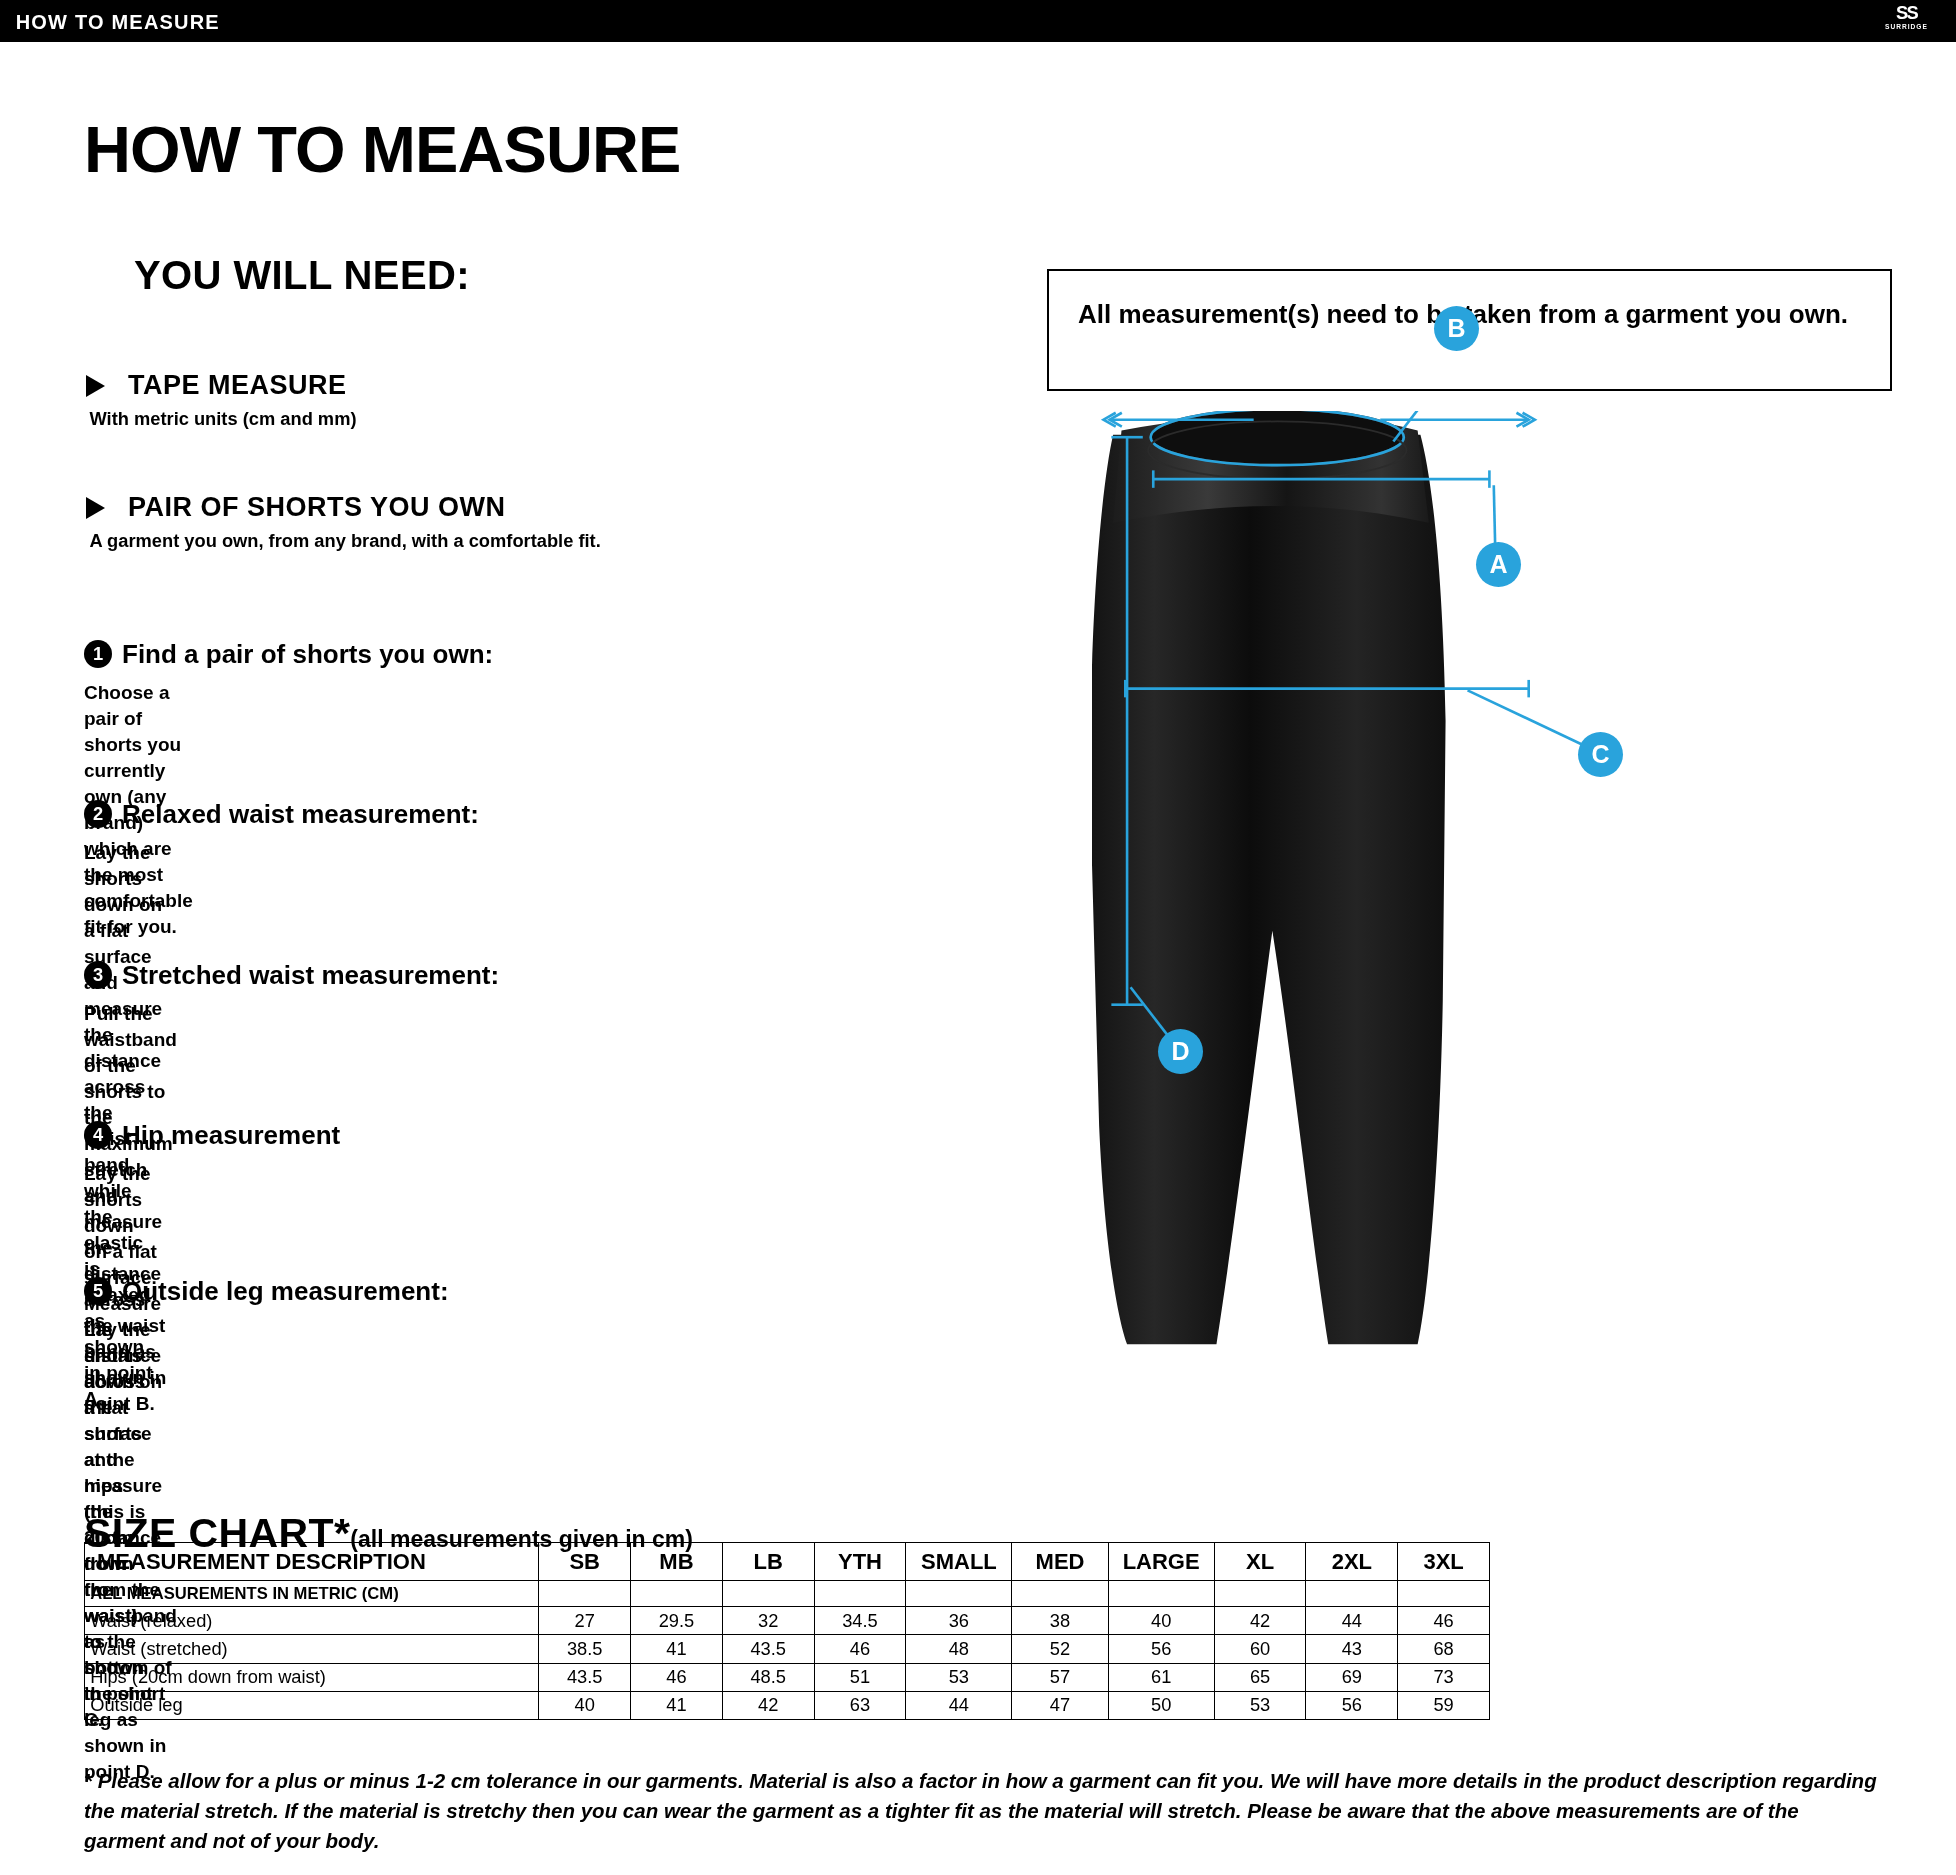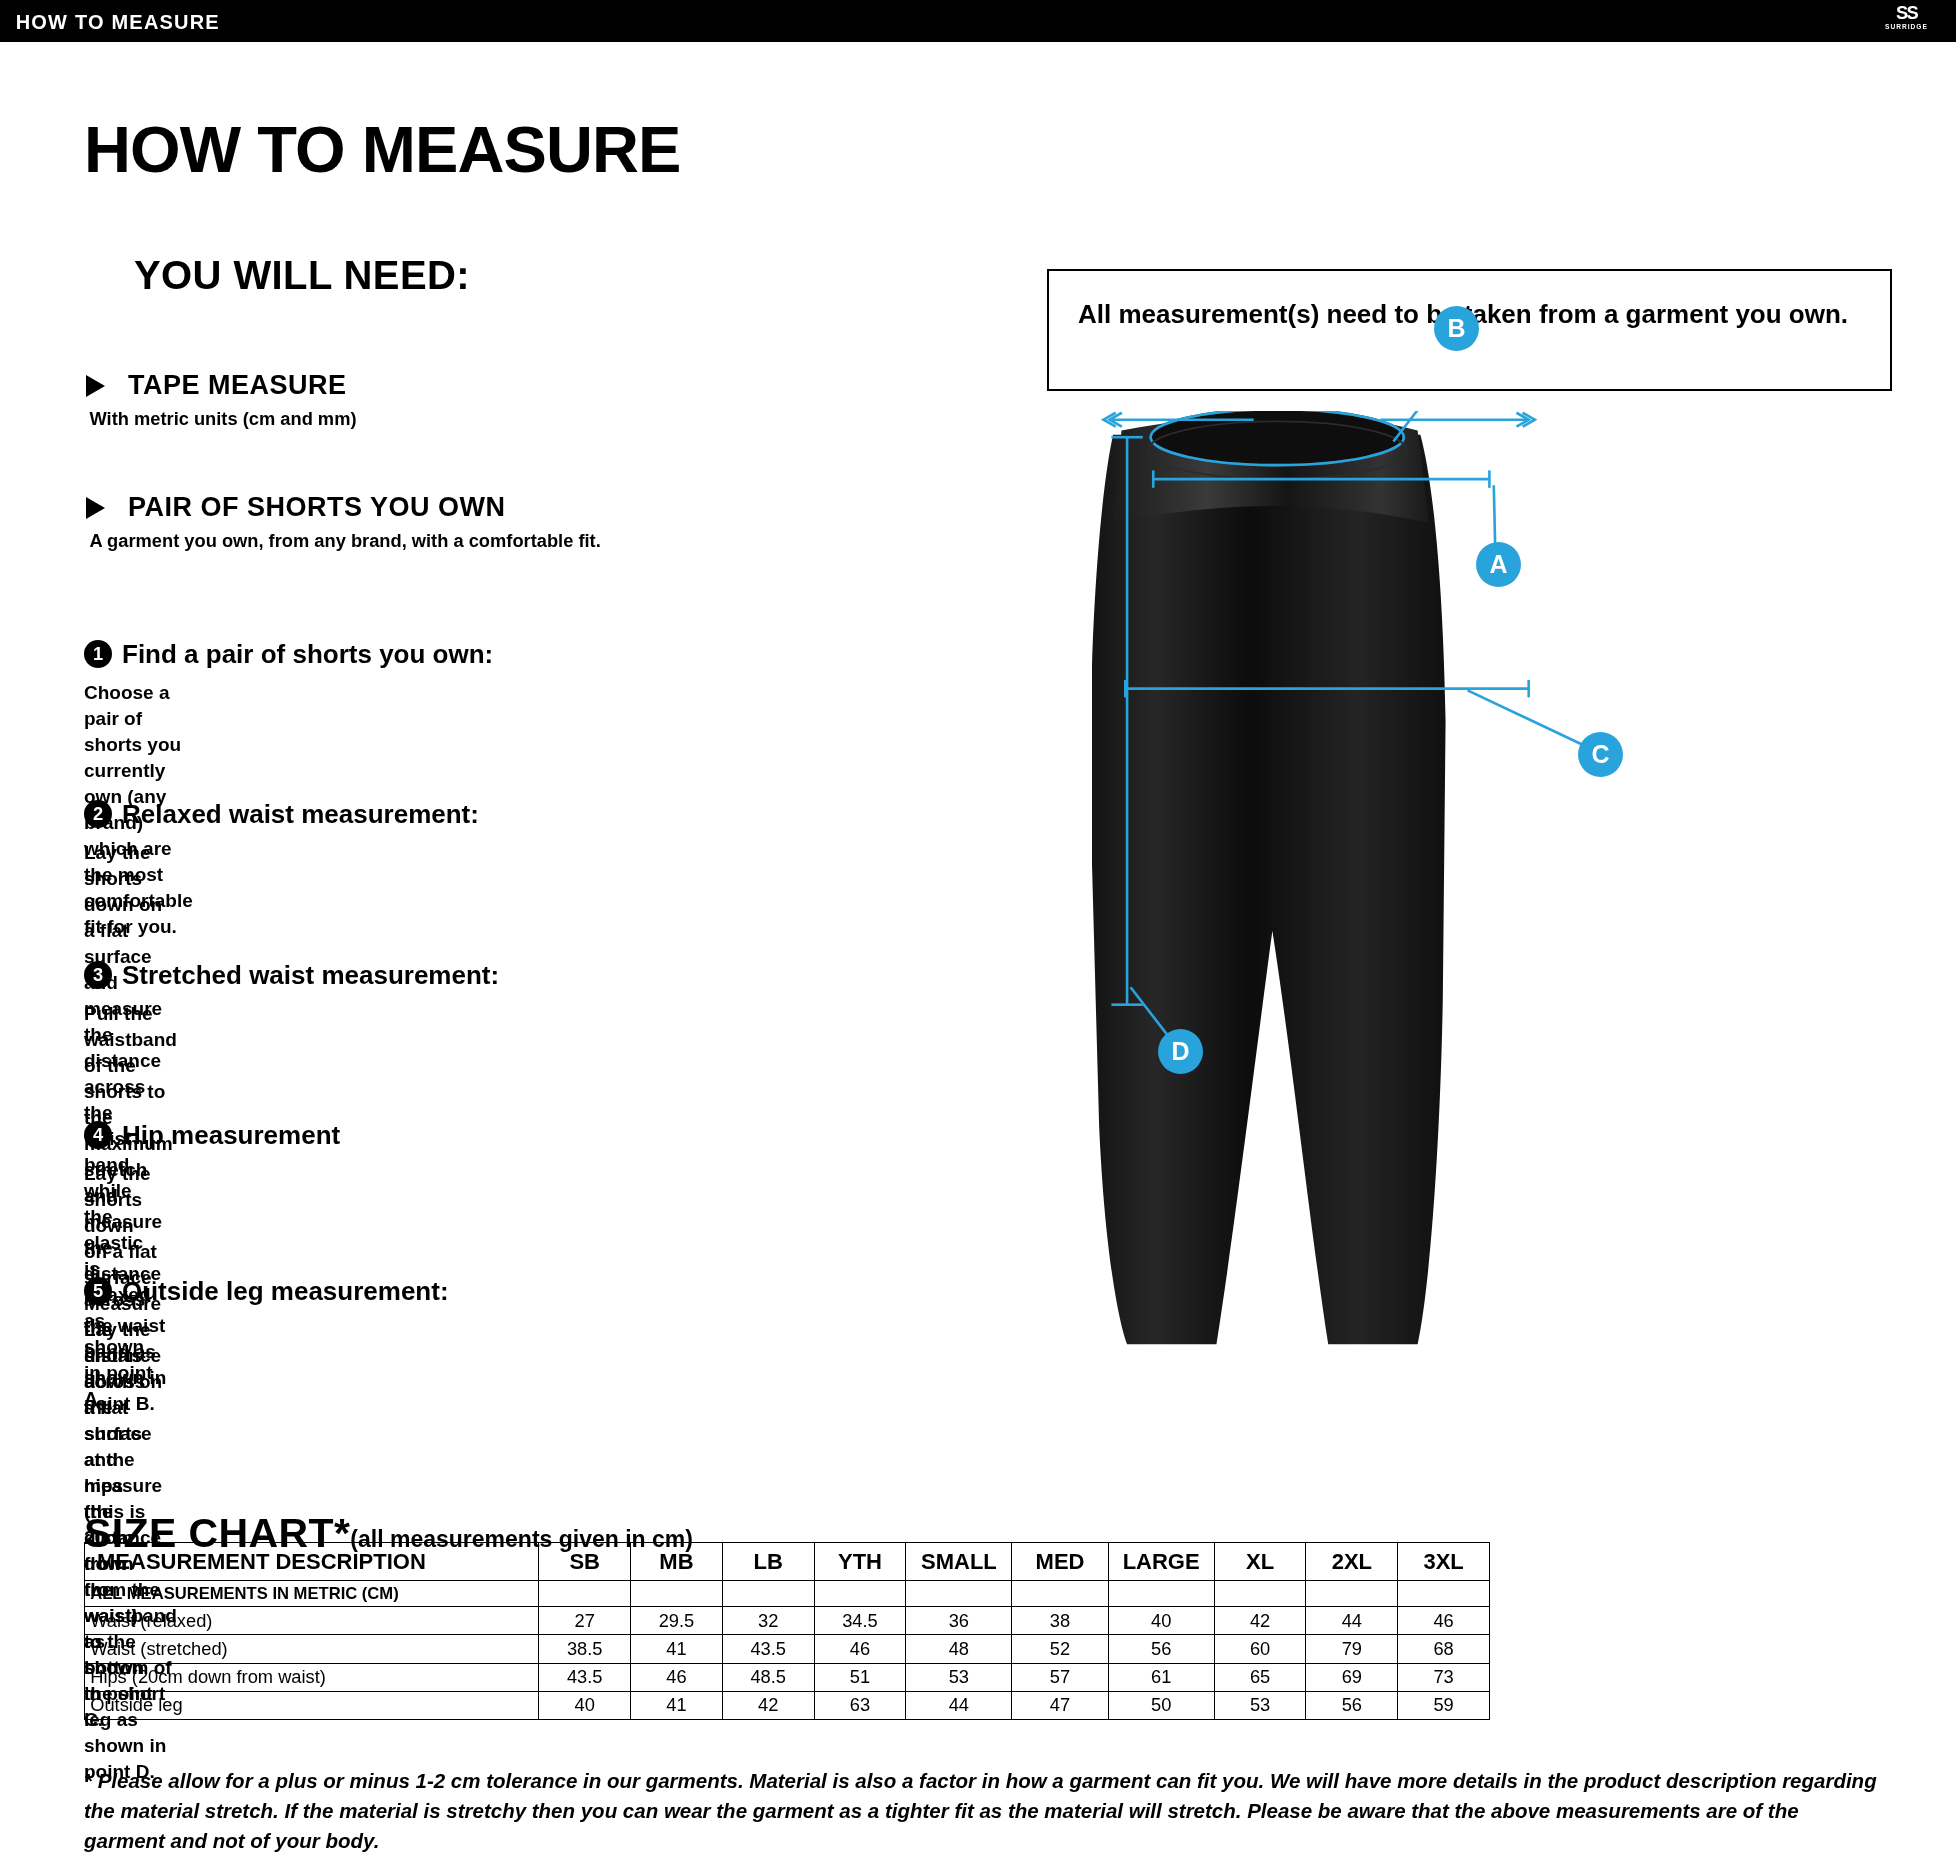--- a/index.html
+++ b/index.html
@@ -436,21 +436,21 @@
     <tr>
       <td class="first">Waist (stretched)</td>
       <td class="val">38.5</td>
       <td class="val">41</td>
       <td class="val">43.5</td>
       <td class="val">46</td>
       <td class="val">48</td>
       <td class="val">52</td>
       <td class="val">56</td>
       <td class="val">60</td>
-      <td class="val">79</td>
+      <td class="val">43</td>
       <td class="val">68</td>
     </tr>
 
     <tr>
       <td class="first">Hips (20cm down from waist)</td>
       <td class="val">43.5</td>
       <td class="val">46</td>
       <td class="val">48.5</td>
       <td class="val">51</td>
       <td class="val">53</td>

